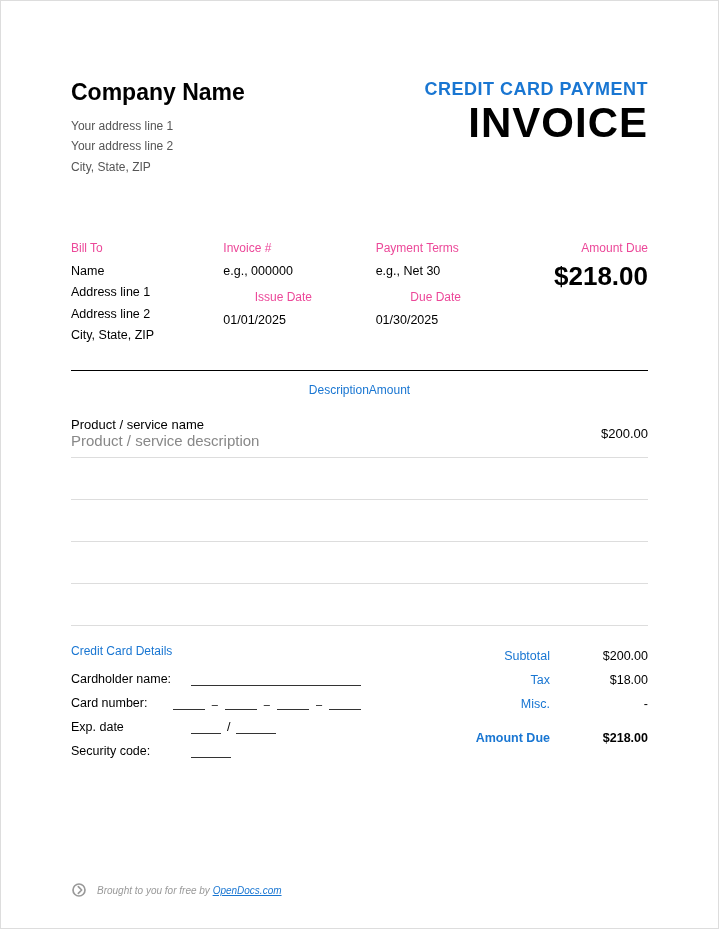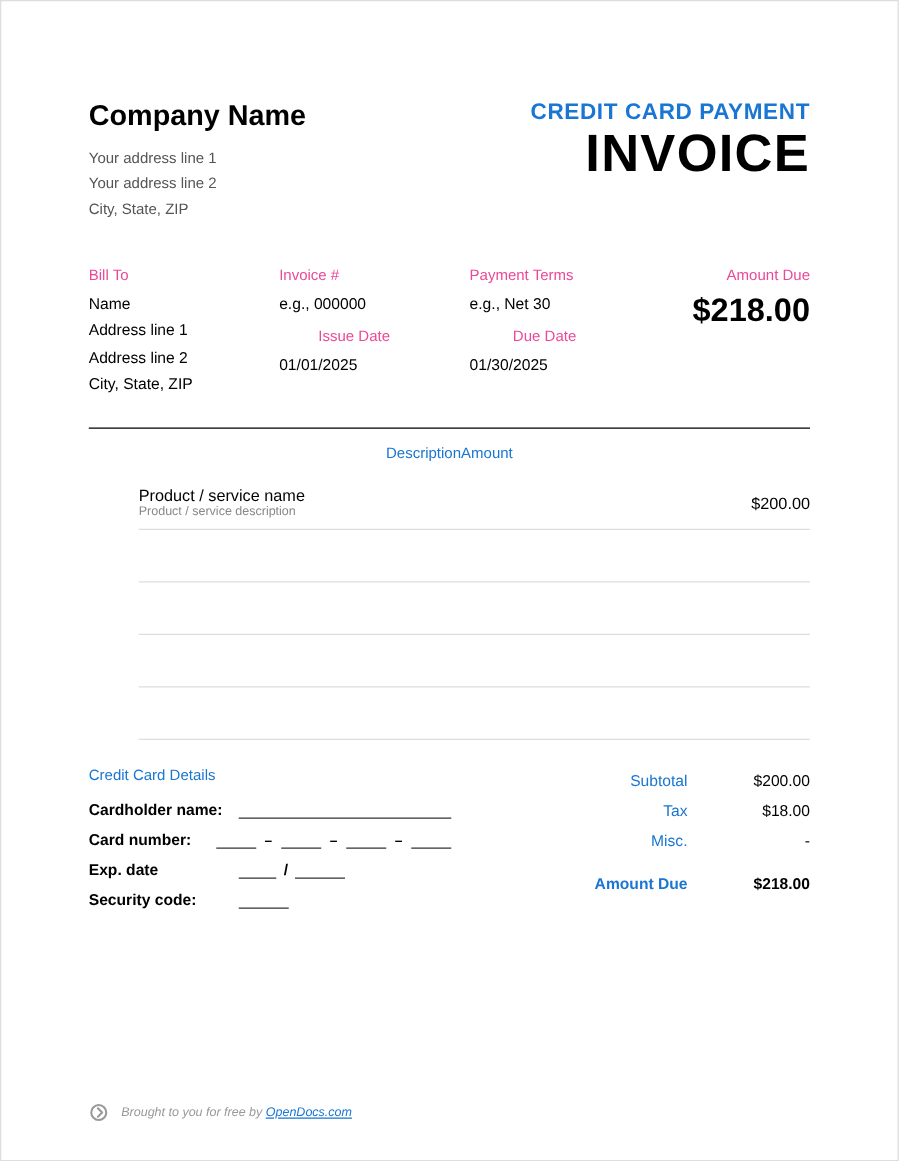--- a/index.html
+++ b/index.html
@@ -7,47 +7,47 @@
     font-family: Arial, Helvetica, sans-serif;
     background: #fff;
     width: 719px;
     height: 929px;
     border: 1px solid #ddd;
     padding: 78px 70px 40px 70px;
     color: #000;
     font-size: 13px;
     position: relative;
   }
-  .header { display: flex; justify-content: space-between; align-items: flex-start; margin-bottom: 36px; }
+  .header { display: flex; justify-content: space-between; align-items: flex-start; margin-bottom: 64px; }
   .company-block { }
   .company-name { font-size: 23px; font-weight: bold; margin-bottom: 10px; }
   .company-info { display: flex; gap: 22px; }
   .company-col { font-size: 12px; color: #555; line-height: 1.7; }
   .invoice-block { text-align: right; }
   .payment-type { font-size: 18px; font-weight: bold; color: #1976d2; letter-spacing: 0.5px; }
   .invoice-word { font-size: 42px; font-weight: 900; letter-spacing: 1px; line-height: 1; margin-top: 2px; }
   .meta-row { display: flex; justify-content: space-between; margin-bottom: 24px; }
   .meta-col { min-width: 120px; }
   .meta-col.right { text-align: right; }
   .meta-label { font-size: 12px; color: #ec4899; font-weight: 500; margin-bottom: 6px; }
   .meta-label.mt { margin-top: 8px; text-align: center; }
   .meta-val { font-size: 12.5px; color: #000; line-height: 1.7; }
   .amount-due-big { font-size: 26px; font-weight: 600; margin-top: 2px; }
   .hr { border: none; border-top: 1.5px solid #000; margin: 8px 0 0 0; }
   .desc-head { display: flex; justify-content: center; padding: 12px 0 16px 0; font-size: 12px; color: #1976d2; }
   .line-item-zone { min-height: 210px; }
-  .line-row { display: flex; justify-content: space-between; border-bottom: 1px solid #ddd; padding: 4px 0 8px 0; min-height: 38px; margin-left: 40px; }
+  .line-row { display: flex; justify-content: space-between; border-bottom: 1px solid #ddd; padding: 4px 0 8px 0; min-height: 38px; }
   .line-row.empty { min-height: 42px; }
   .line-name { font-size: 13px; font-weight: 500; }
-  .line-desc { font-size: 10px; color: #888; }
+  .line-desc { font-size: 15px; color: #888; }
   .line-amt { font-size: 13px; align-self: center; }
   .bottom { display: flex; justify-content: space-between; margin-top: 18px; }
   .cc-block { width: 290px; }
   .cc-title { font-size: 12px; color: #1976d2; margin-bottom: 14px; }
-  .cc-row { display: flex; align-items: flex-start; margin-bottom: 10px; font-size: 12.5px; font-weight: bold; }
+  .cc-row { display: flex; align-items: flex-start; margin-bottom: 10px; font-size: 12.5px; }
   .cc-label { width: 120px; }
   .cc-field { flex: 1; display: flex; gap: 6px; align-items: flex-end; }
   .blank { border-bottom: 1px solid #333; height: 14px; }
   .blank.full { flex: 1; }
   .blank.seg { width: 32px; }
   .blank.seg-sm { width: 30px; }
   .blank.seg-md { width: 40px; }
   .dash { font-size: 11px; padding: 0 1px; }
   .totals { width: 220px; font-size: 12.5px; }
   .tot-row { display: flex; justify-content: space-between; padding: 5px 0; }

